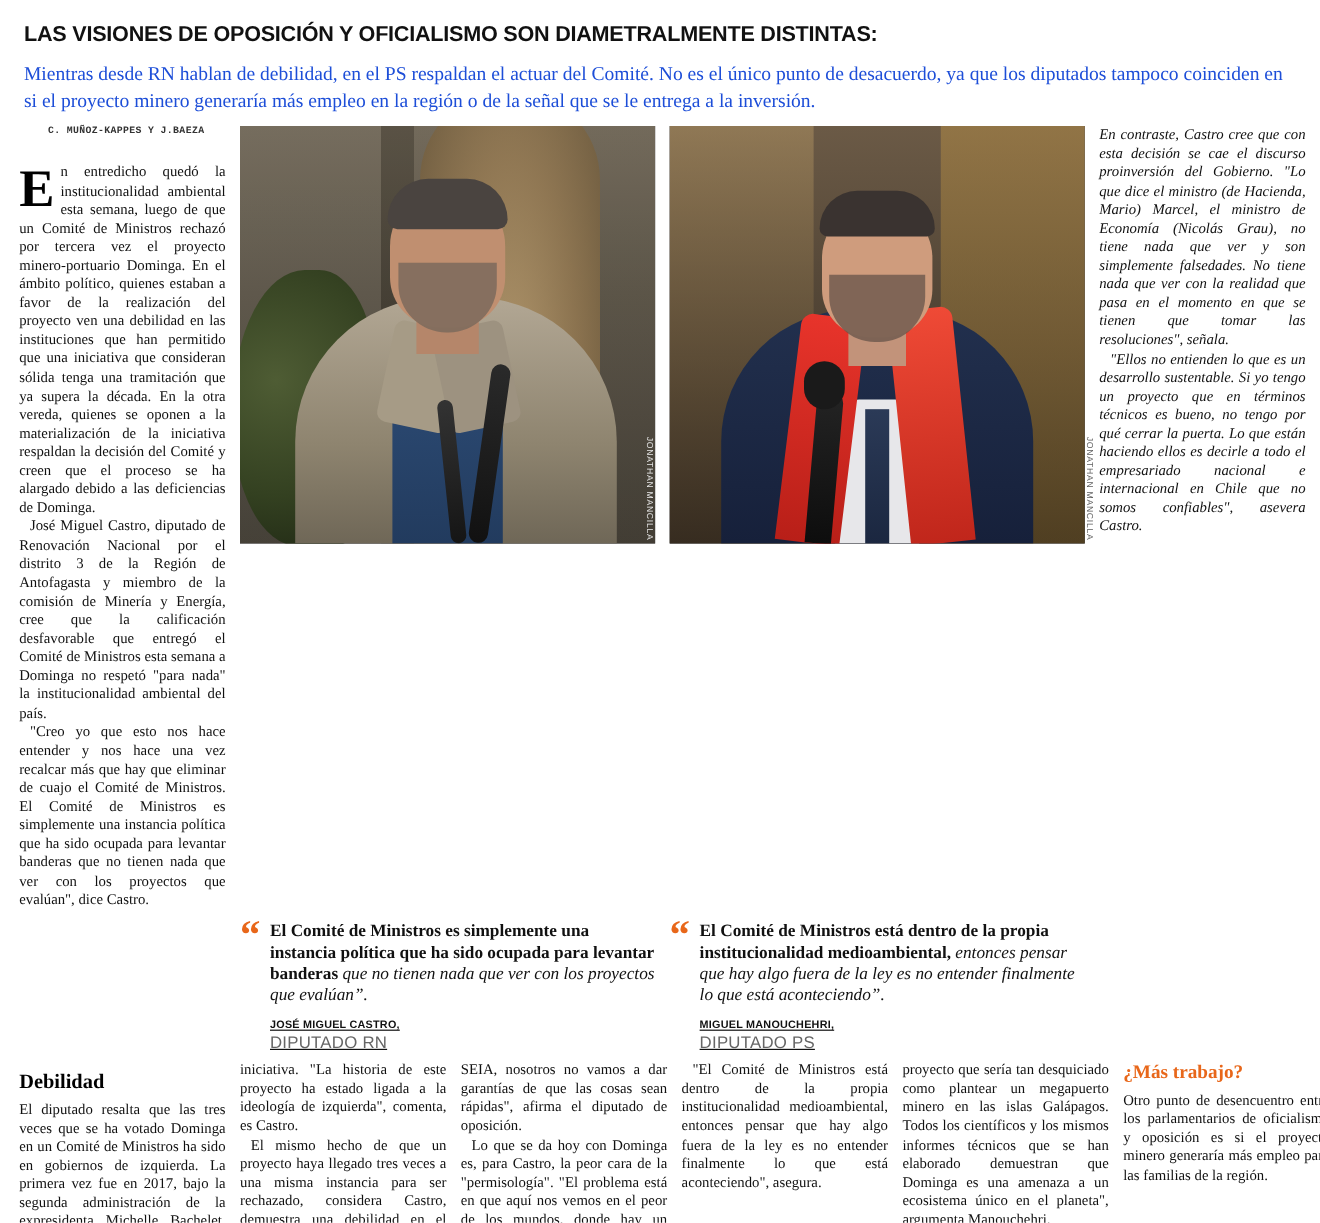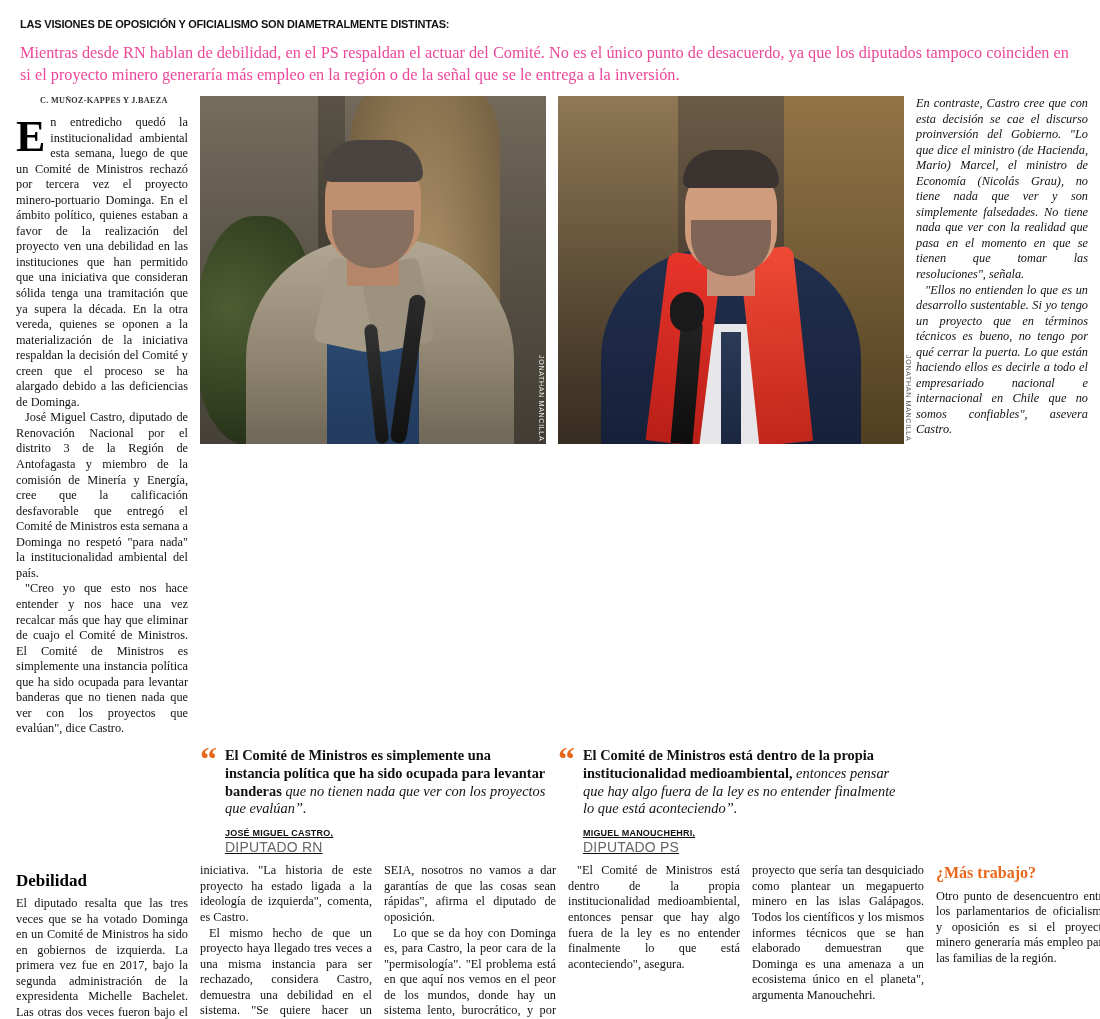--- a/index.html
+++ b/index.html
@@ -11,21 +11,21 @@
     font-family: "Liberation Serif", serif;
     color: #111;
     overflow: hidden;
   }
   .page { width: 1100px; height: 1019px; padding: 14px 16px 6px 16px; position: relative; }
 
   
   .kicker {
     font-family: "Liberation Sans", sans-serif;
     font-weight: bold;
-    font-size: 11px;
+    font-size: 18px;
     letter-spacing: -0.2px;
     color: #111;
     margin: 4px 0 4px 4px;
     text-transform: uppercase;
   }
 
   
   .headline {
     font-family: "Liberation Serif", serif;
     font-weight: bold;
@@ -35,36 +35,36 @@
     color: #000;
     margin: 2px 0 10px 0;
     letter-spacing: -0.6px;
   }
 
   
   .standfirst {
     font-family: "Liberation Serif", serif;
     font-size: 16.3px;
     line-height: 1.35;
-    color: #ec4899;
+    color: #1d4ed8;
     margin: 12px 2px 10px 4px;
     text-align: left;
   }
 
   
   .topband { display: flex; gap: 12px; align-items: flex-start; }
 
   .col-left { width: 172px; flex: none; }
   .byline {
-    font-family: Liberation Serif, serif;
+    font-family: Liberation Mono, monospace;
     font-size: 8.2px;
     font-weight: bold;
     letter-spacing: 0.3px;
     color: #333;
-    margin-bottom: 10px;
+    margin-bottom: 22px;
     padding-left: 24px;
   }
   .lead {
     font-size: 12.3px;
     line-height: 1.265;
     text-align: justify;
     hyphens: auto;
     color: #111;
   }
   .lead p { margin: 0 0 0 0; text-indent: 0; }

